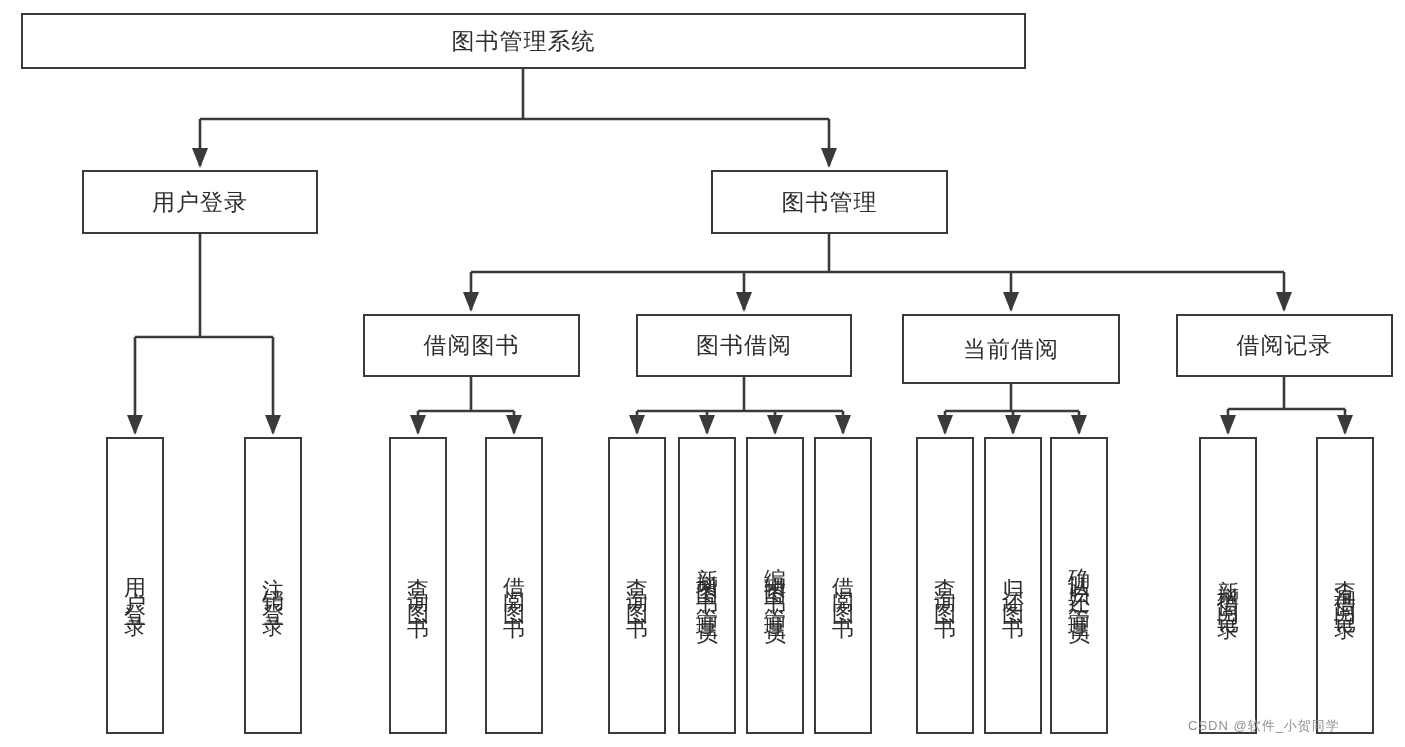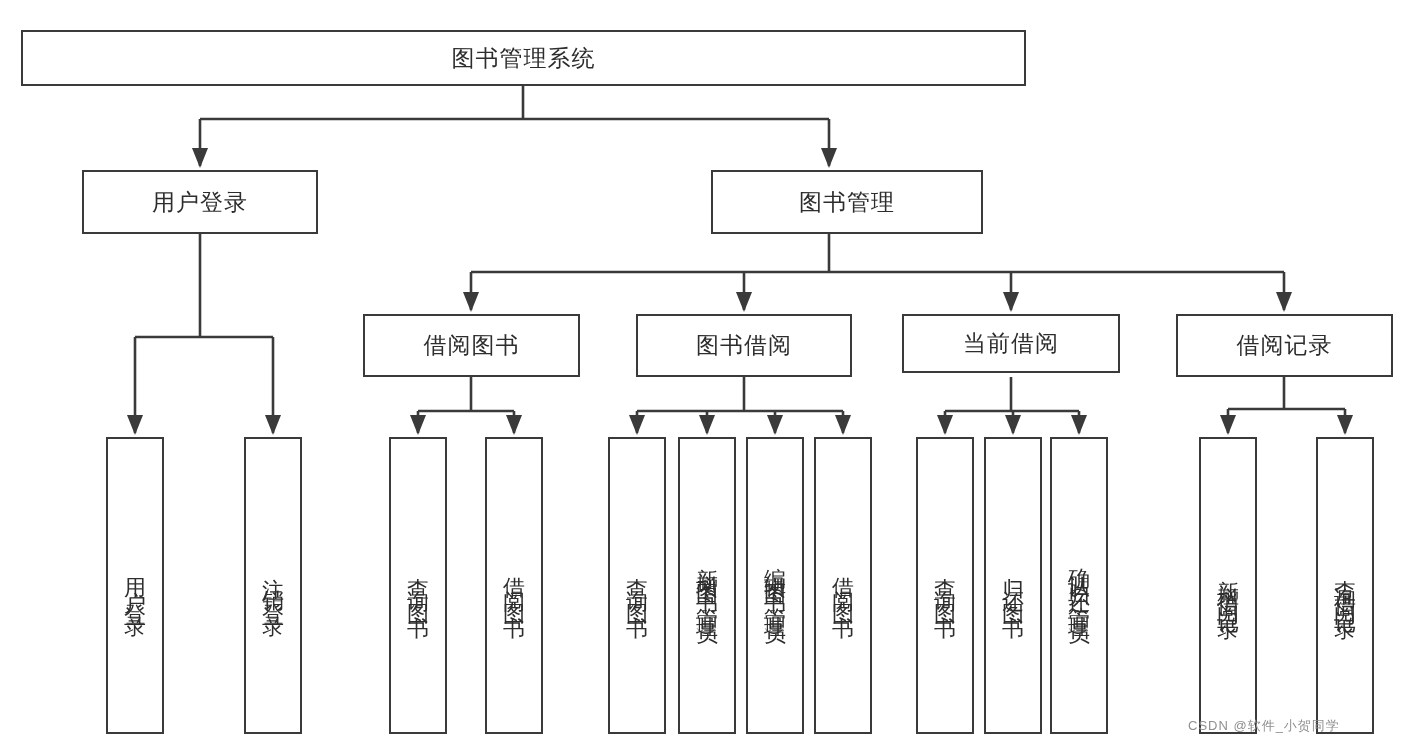--- a/index.html
+++ b/index.html
@@ -105,38 +105,38 @@
     <line x1="945" y1="411" x2="945" y2="433" marker-end="url(#arrow)"></line>
     <line x1="1013" y1="411" x2="1013" y2="433" marker-end="url(#arrow)"></line>
     <line x1="1079" y1="411" x2="1079" y2="433" marker-end="url(#arrow)"></line>
 
     <line x1="1284" y1="377" x2="1284" y2="409"></line>
     <line x1="1228" y1="409" x2="1345" y2="409"></line>
     <line x1="1228" y1="409" x2="1228" y2="433" marker-end="url(#arrow)"></line>
     <line x1="1345" y1="409" x2="1345" y2="433" marker-end="url(#arrow)"></line>
   </svg>
 
-  <div class="node" style="left:21px; top:13px; width:1005px; height:56px;margin-top:17px;">
+  <div class="node" style="left:21px; top:13px; width:1005px; height:56px;">
     <span class="lbl">图书管理系统</span>
   </div>
 
   <div class="node" style="left:82px; top:170px; width:236px; height:64px;">
     <span class="lbl">用户登录</span>
   </div>
-  <div class="node" style="left:711px; top:170px; width:272px; height:64px;font-family:Liberation Serif, serif;">
+  <div class="node" style="left:711px; top:170px; width:237px; height:64px;font-family:Liberation Serif, serif;">
     <span class="lbl">图书管理</span>
   </div>
 
   <div class="node" style="left:363px; top:314px; width:217px; height:63px;">
     <span class="lbl">借阅图书</span>
   </div>
   <div class="node" style="left:636px; top:314px; width:216px; height:63px;">
     <span class="lbl">图书借阅</span>
   </div>
-  <div class="node" style="left:902px; top:314px; width:218px; height:59px;">
+  <div class="node" style="left:902px; top:314px; width:218px; height:70px;">
     <span class="lbl">当前借阅</span>
   </div>
   <div class="node" style="left:1176px; top:314px; width:217px; height:63px;">
     <span class="lbl">借阅记录</span>
   </div>
 
   <div class="node leaf" style="left:106px; top:437px; width:58px; height:297px;">
     <span class="lbl ls-wide">用户登录</span>
   </div>
   <div class="node leaf" style="left:244px; top:437px; width:58px; height:297px;">

